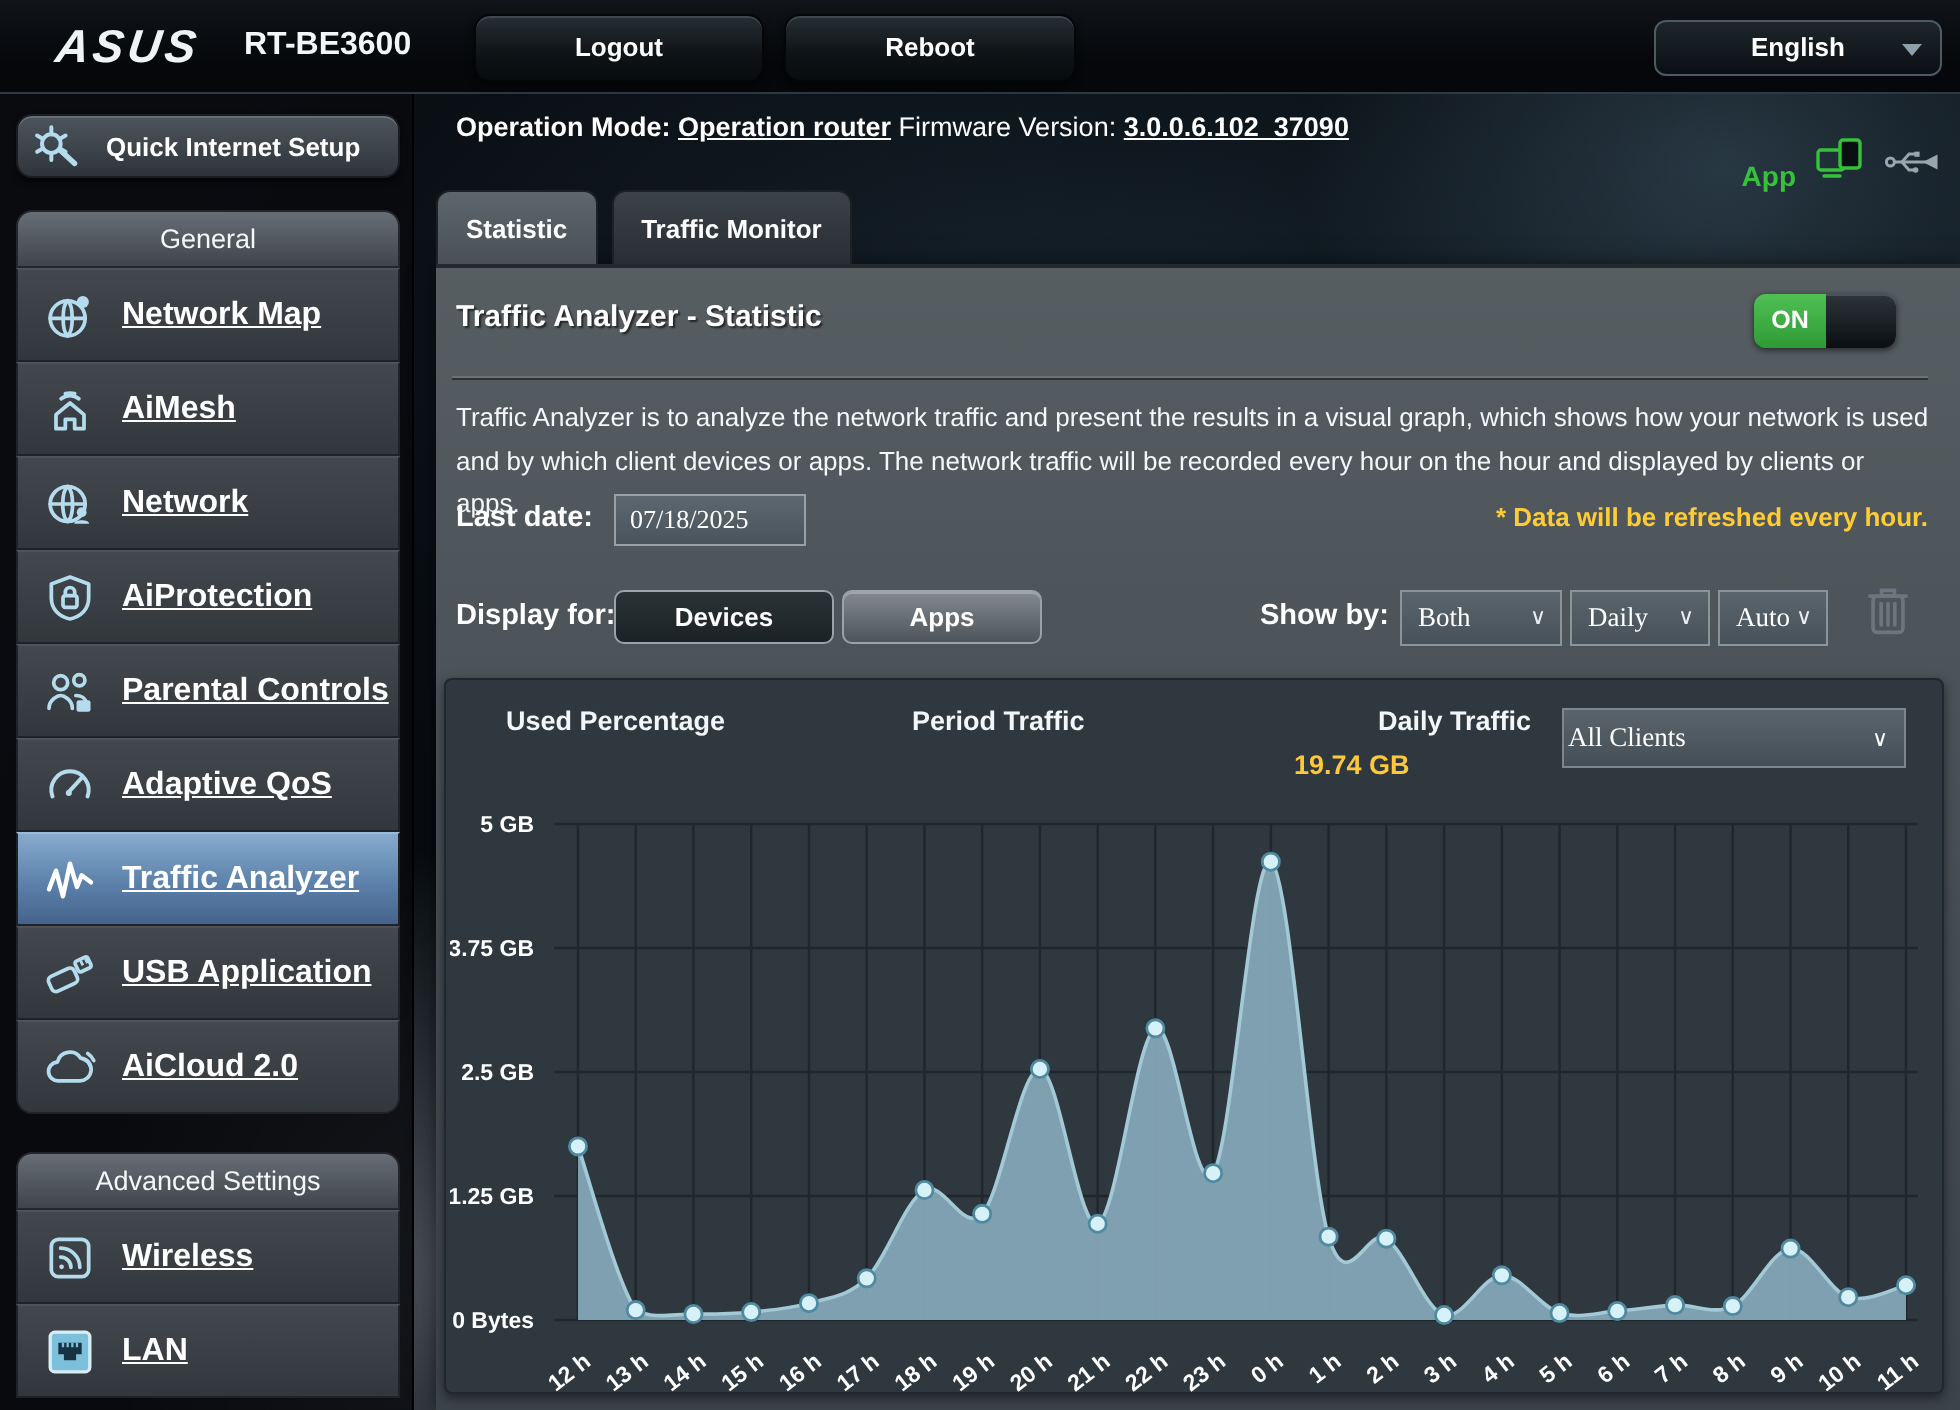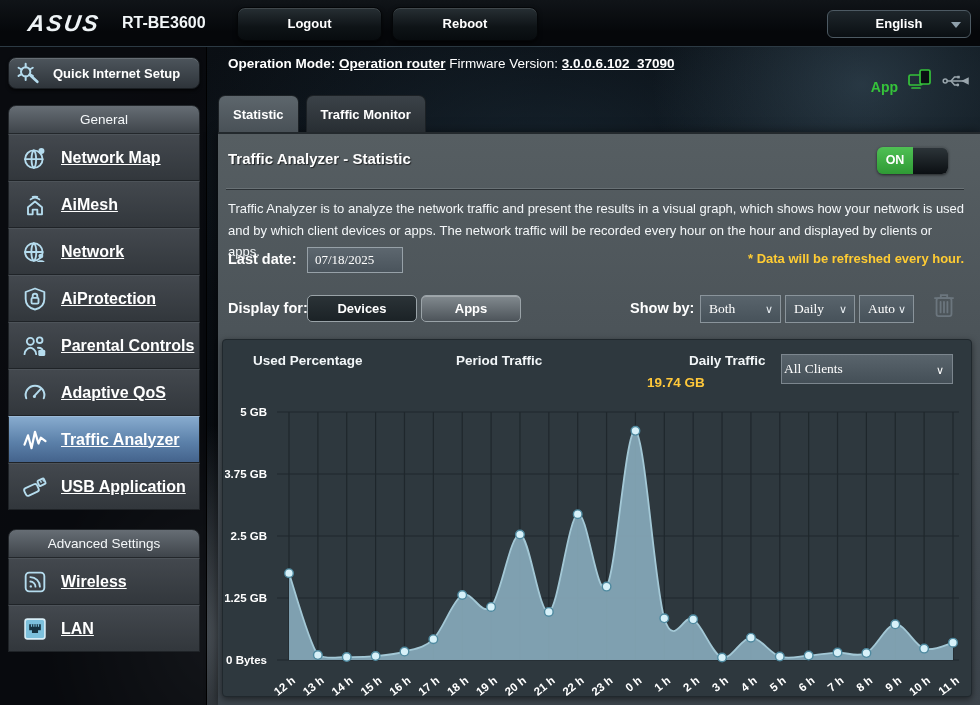--- a/index.html
+++ b/index.html
@@ -232,20 +232,29 @@
   </div>
   <div class="s-item">
     <span class="icn">
       <svg width="28" height="28" viewBox="0 0 24 24" fill="none" stroke="#b5dcee" stroke-width="1.6">
         <rect x="3" y="11" width="12" height="7" rx="2" transform="rotate(-25 9 14.5)"></rect>
         <rect x="14.6" y="5.4" width="6" height="5" rx="1" transform="rotate(-25 17.6 7.9)"></rect>
         <path d="M16.6 6.4l.9 1.9M18.6 5.4l.9 1.9" stroke-width="1.2"></path>
       </svg>
     </span>
     <span class="lbl">USB Application</span>
+  </div>
+  <div class="s-item last">
+    <span class="icn">
+      <svg width="28" height="28" viewBox="0 0 24 24" fill="none" stroke="#b5dcee" stroke-width="1.6" stroke-linecap="round" stroke-linejoin="round">
+        <path d="M7 17.5a4 4 0 0 1-.4-8 5.5 5.5 0 0 1 10-1.7 3.8 3.8 0 0 1-.8 9.7z"></path>
+        <path d="M17.8 8.2a4.5 4.5 0 0 1 3 3.3M19.6 5.8a7.5 7.5 0 0 1 2.6 3"></path>
+      </svg>
+    </span>
+    <span class="lbl">AiCloud 2.0</span>
   </div>
 
   <div class="grp-gap"></div>
   <div class="grp-hdr">Advanced Settings</div>
 
   <div class="s-item">
     <span class="icn">
       <svg width="28" height="28" viewBox="0 0 24 24" fill="none" stroke="#b5dcee" stroke-width="1.6" stroke-linecap="round">
         <rect x="4" y="4" width="16" height="16" rx="3"></rect>
         <circle cx="8.4" cy="15.8" r="1" fill="#b5dcee" stroke="none"></circle>

